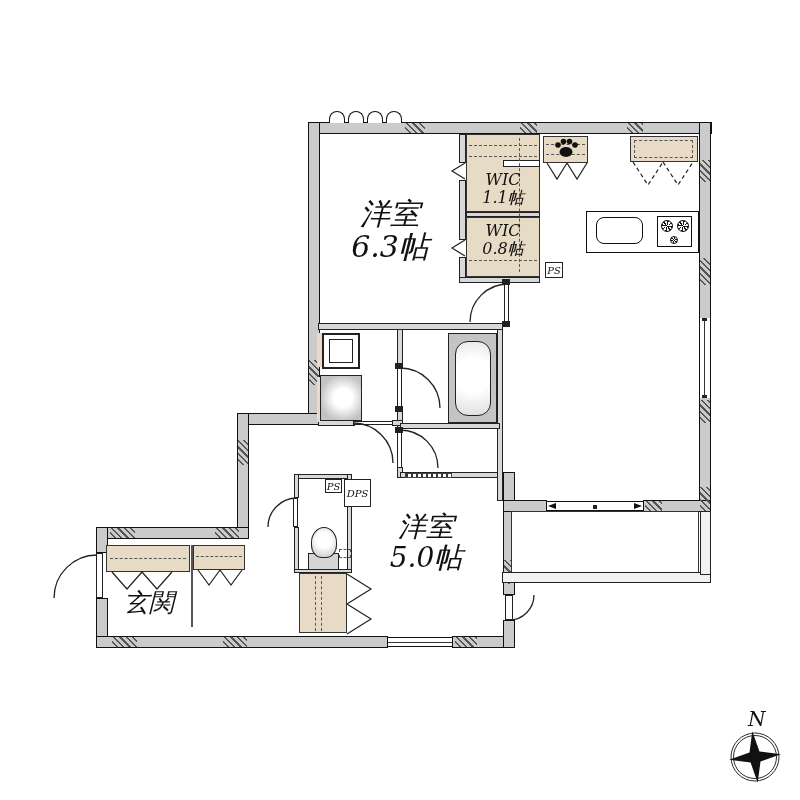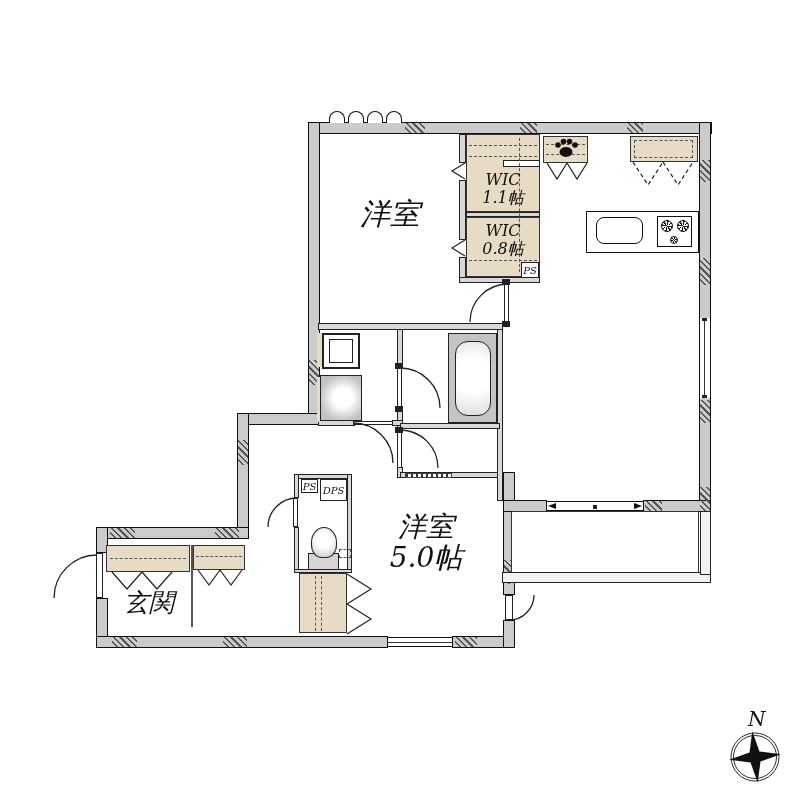--- a/index.html
+++ b/index.html
@@ -6,21 +6,21 @@
   #plan{position:relative;width:800px;height:800px;background:#fff;overflow:hidden;
         font-family:"DejaVu Serif","Liberation Serif",serif;}
   .abs{position:absolute;box-sizing:border-box;}
   .w{background:#cbcbcb;border:1.5px solid #111;}
   .iw{background:#d8d8d8;border:1px solid #222;}
   .rail{background:#f2f2f2;border:1.3px solid #222;}
   .sto{background:#e8dbc5;border:1px solid #333;}
   .hat{background:repeating-linear-gradient(45deg,rgba(0,0,0,0) 0 3px,#555 3px 4.5px);}
   .lbl{font-style:italic;color:#111;text-align:center;line-height:1.1;}
   .psb{background:#fff;border:1px solid #222;font-style:italic;font-size:11px;
-       display:flex;align-items:center;justify-content:center;color:#111;}
+       display:flex;align-items:center;justify-content:center;color:#111;margin-left:24px;}
   .leaf{background:#fff;border:1px solid #222;}
   .tick{background:#222;}
   .dashH{border-top:1.2px dashed #555;}
   .dashV{border-left:1.2px dashed #555;}
   .dashbox{border:1.2px dashed #555;}
   .hook{background:#fff;border:1.5px solid #111;border-bottom:none;border-radius:8px 8px 0 0;}
   .win{background:#fff;}
   svg{display:block;}
 </style>
 </head>
@@ -200,26 +200,27 @@
       <circle cx="575" cy="145" r="2.8"></circle>
     </g>
   </svg>
 
   <div class="abs psb" style="left:521px;top:262px;width:18px;height:16px;font-size:10px;">
     <span>PS</span>
   </div>
   <div class="abs psb" style="left:301px;top:479px;width:17px;height:14px;font-size:10px;">
     <span>PS</span>
   </div>
-  <div class="abs psb" style="left:320px;top:479px;width:27px;height:22px;font-size:10px;justify-content:center;">
+  <div class="abs psb" style="left:320px;top:479px;width:27px;height:28px;font-size:10px;justify-content:center;">
     <span>DPS</span>
   </div>
 
   <div class="abs lbl" style="left:325px;top:197px;width:130px;font-size:30px;">
     <div>洋室</div>
+    <div>6.3帖</div>
   </div>
   <div class="abs lbl" style="left:470px;top:171px;width:66px;font-size:16px;">
     <div>WIC</div>
     <div>1.1帖</div>
   </div>
   <div class="abs lbl" style="left:470px;top:222px;width:66px;font-size:16px;">
     <div>WIC</div>
     <div>0.8帖</div>
   </div>
   <div class="abs lbl" style="left:535px;top:362px;width:130px;font-size:30px;">

